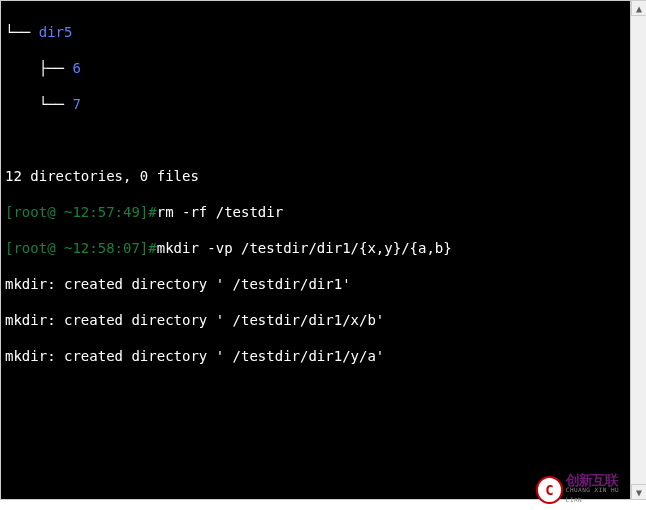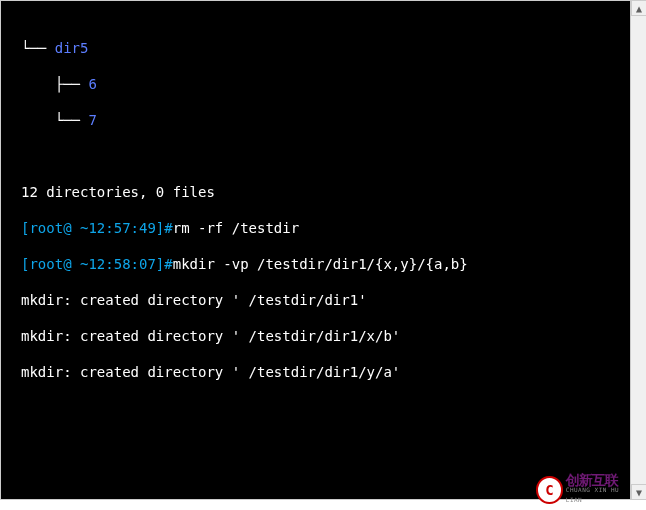--- a/index.html
+++ b/index.html
@@ -14,31 +14,31 @@
       font-family: "Consolas", "Monaco", "DejaVu Sans Mono", monospace;
       font-size: 14px;
       position: relative;
       overflow: hidden;
     }
     .terminal {
       background: #000;
       color: #fff;
       width: 636px;
       height: 500px;
-      padding: 20px;
+      padding: 4px;
       border: 1px solid #ccc;
       line-height: 18px;
       white-space: pre;
       position: relative;
     }
     .line {
       white-space: pre;
     }
     .cyan {
-      color: #0ea5e9;
+      color: #15803d;
     }
     .white {
       color: #fff;
     }
     .dir {
       color: #5c7eff;
     }
     .scrollbar {
       position: absolute;
       right: 0;

